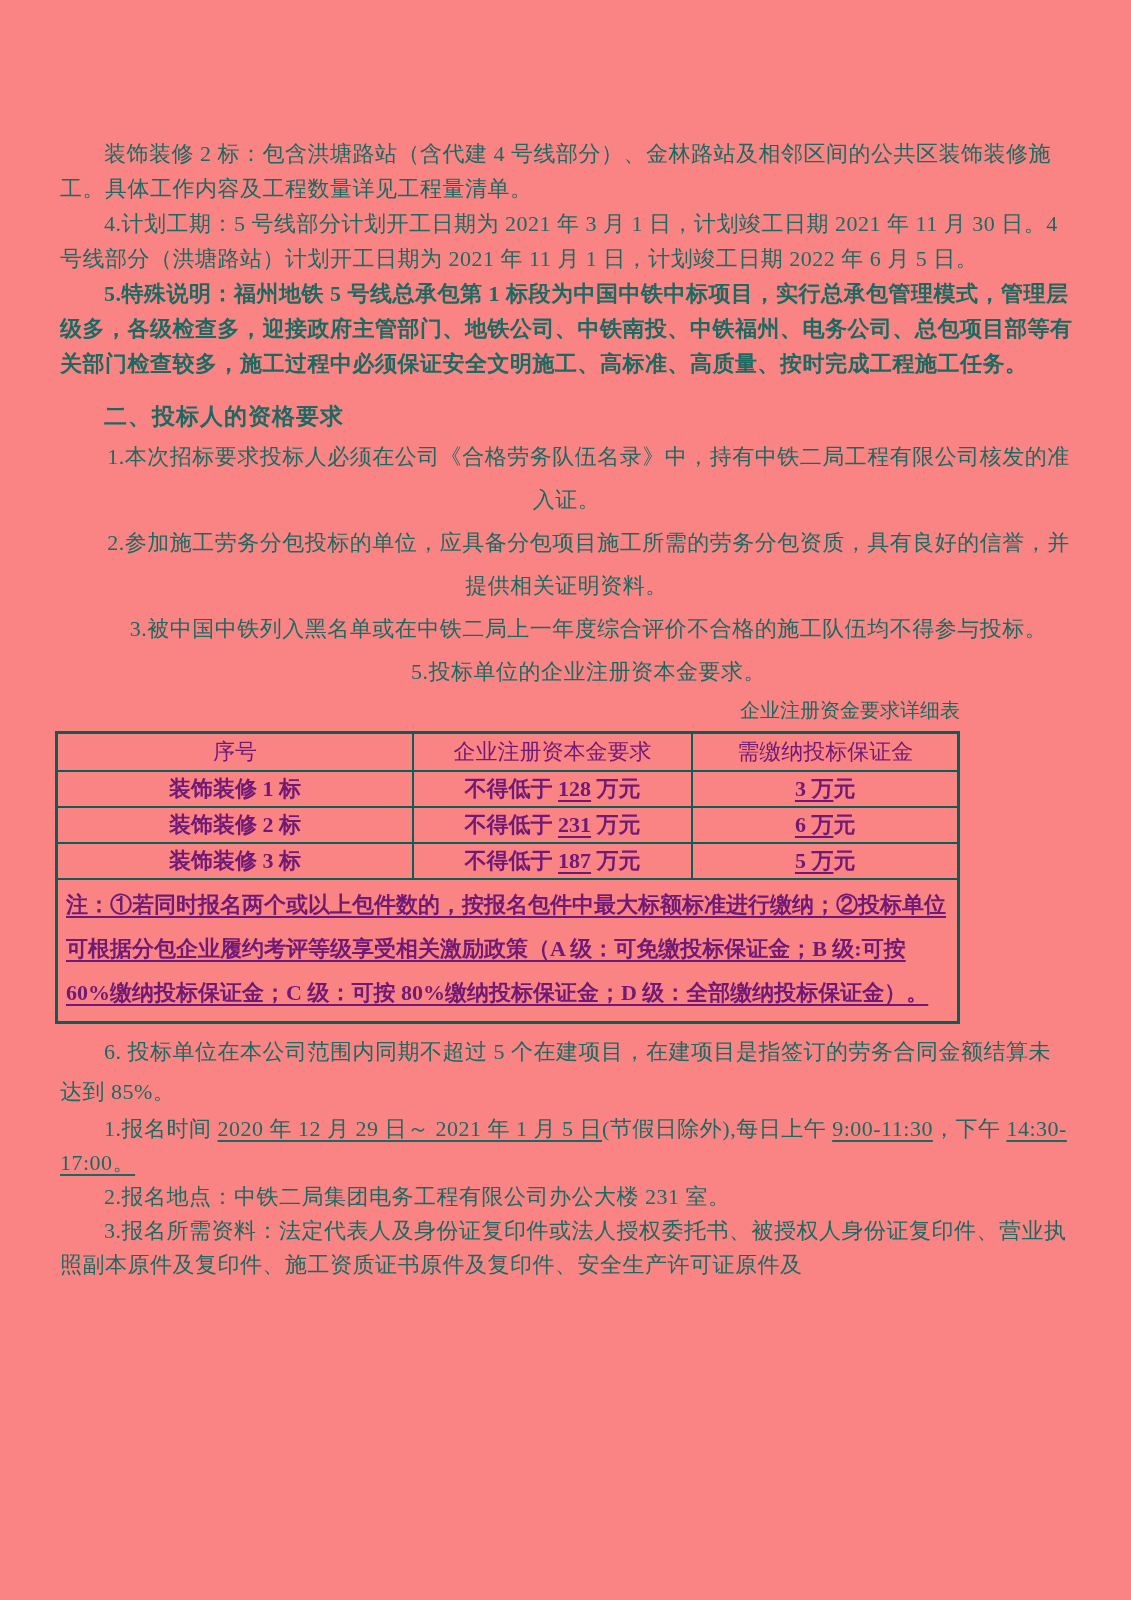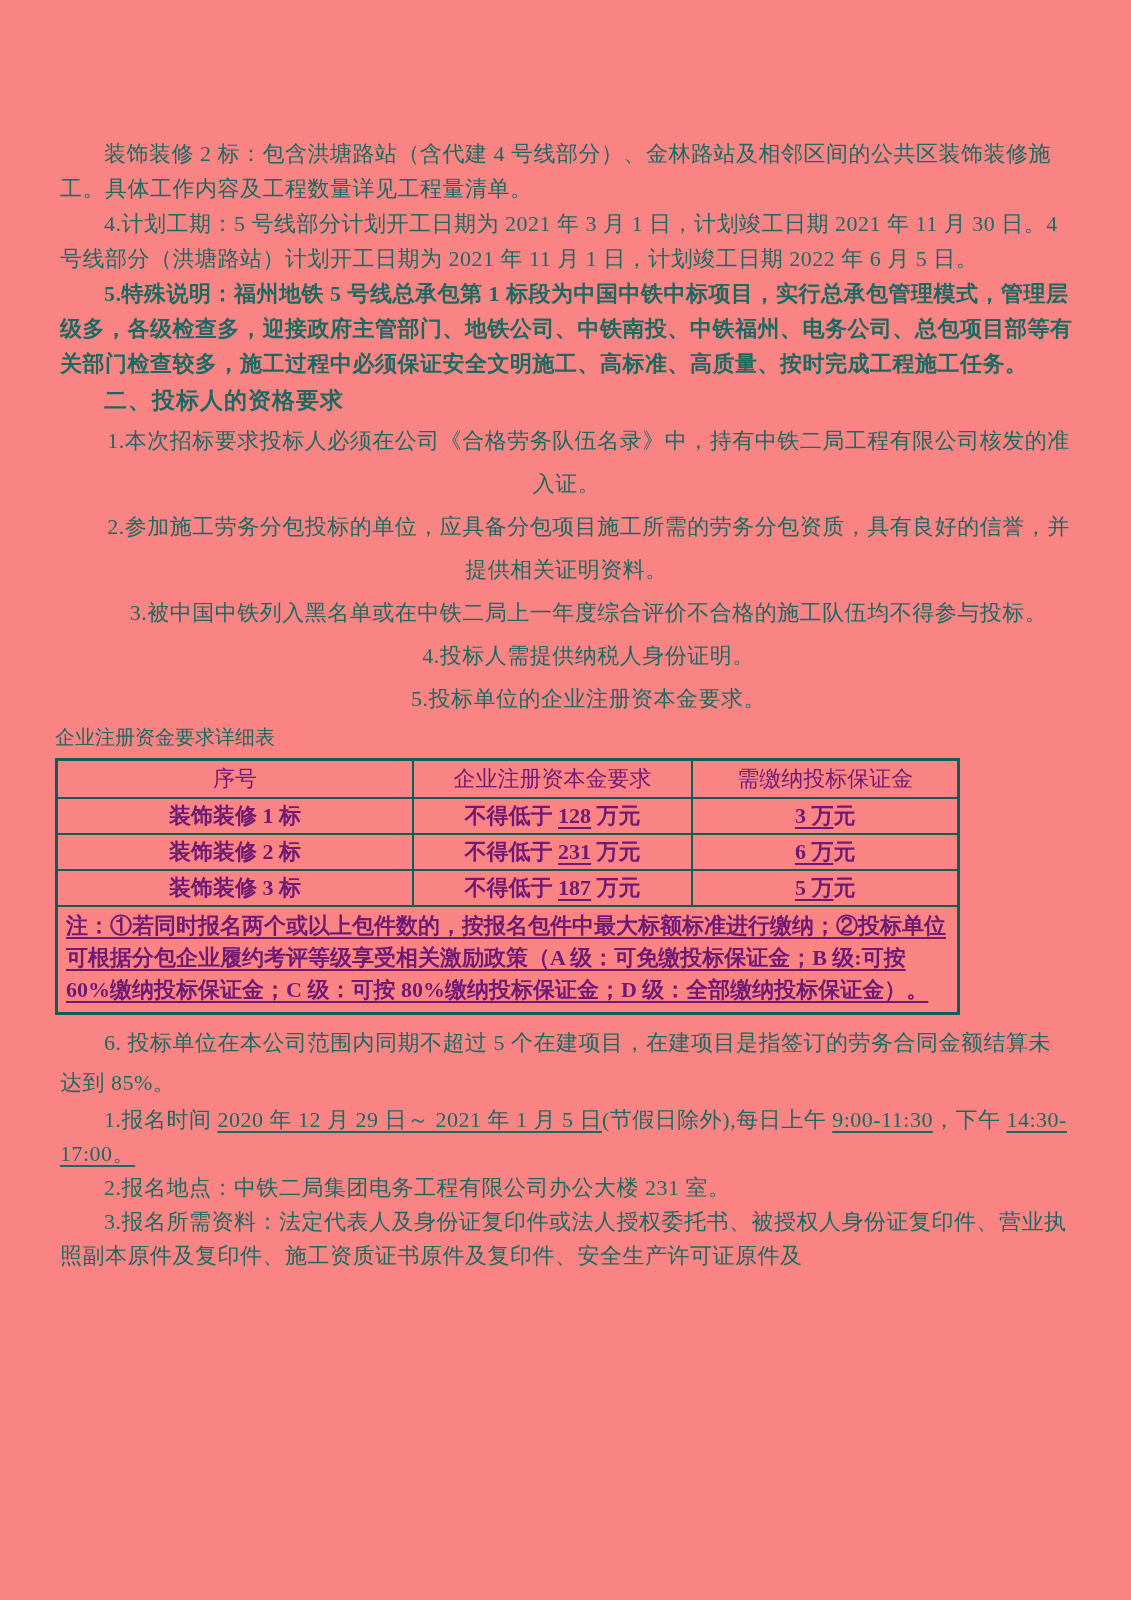--- a/index.html
+++ b/index.html
@@ -44,21 +44,21 @@
   }
   .u {
     text-decoration: underline;
     text-decoration-thickness: 2px;
     text-underline-offset: 4px;
     margin-top: 47px;
   }
   .tbl-title {
     width: 905px;
     margin: 2px 0 0 -5px;
-    text-align: left;
+    text-align: right;
     font-size: 20px;
     line-height: 30px;
   }
   table.cap {
     border-collapse: collapse;
     width: 905px;
     margin: 6px 0 0 -5px;
     table-layout: fixed;
     border: 3px solid #0e5e58;
   }
@@ -72,45 +72,44 @@
     font-size: 22px;
     padding: 0;
     color: #701a75;
   }
   table.cap thead th { font-weight: 400; height: 36px; }
   table.cap tbody td { font-weight: 700; height: 34px; }
   td.note-cell {
     text-align: left !important;
     font-weight: 700;
     font-size: 21px;
-    line-height: 32px;
+    line-height: 44px;
     padding: 3px 8px 6px 8px !important;
     text-decoration: underline;
     text-decoration-thickness: 2px;
     text-underline-offset: 4px;
   }
-  .mt2 { margin-top: 2px; }
+  .mt2 { margin-top: 18px; }
   .mt8 { margin-top: 8px; }
 </style>
 </head>
 <body>
 
 <div class="sheet">
   <div class="content">
 
     <p class="base lh-tight ind">装饰装修 2 标：包含洪塘路站（含代建 4 号线部分）、金林路站及相邻区间的公共区装饰装修施工。具体工作内容及工程数量详见工程量清单。</p>
     <p class="base lh-tight ind">4.计划工期：5 号线部分计划开工日期为 2021 年 3 月 1 日，计划竣工日期 2021 年 11 月 30 日。4 号线部分（洪塘路站）计划开工日期为 2021 年 11 月 1 日，计划竣工日期 2022 年 6 月 5 日。</p>
     <p class="base lh-tight ind bold">5.特殊说明：福州地铁 5 号线总承包第 1 标段为中国中铁中标项目，实行总承包管理模式，管理层级多，各级检查多，迎接政府主管部门、地铁公司、中铁南投、中铁福州、电务公司、总包项目部等有关部门检查较多，施工过程中必须保证安全文明施工、高标准、高质量、按时完成工程施工任务。</p>
 
     <p class="heading mt2">二、投标人的资格要求</p>
 
     <p class="base lh-mid ind">1.本次招标要求投标人必须在公司《合格劳务队伍名录》中，持有中铁二局工程有限公司核发的准入证。</p>
     <p class="base lh-mid ind">2.参加施工劳务分包投标的单位，应具备分包项目施工所需的劳务分包资质，具有良好的信誉，并提供相关证明资料。</p>
     <p class="base lh-mid ind">3.被中国中铁列入黑名单或在中铁二局上一年度综合评价不合格的施工队伍均不得参与投标。</p>
-    <p class="base lh-mid ind">4.投标人需提供纳税人身份证明。</p>
     <p class="base lh-mid ind">5.投标单位的企业注册资本金要求。</p>
 
     <p class="tbl-title">企业注册资金要求详细表</p>
 
     <table class="cap">
       <colgroup>
           <col class="c1">
           <col class="c2">
           <col class="c3">
         </colgroup>

